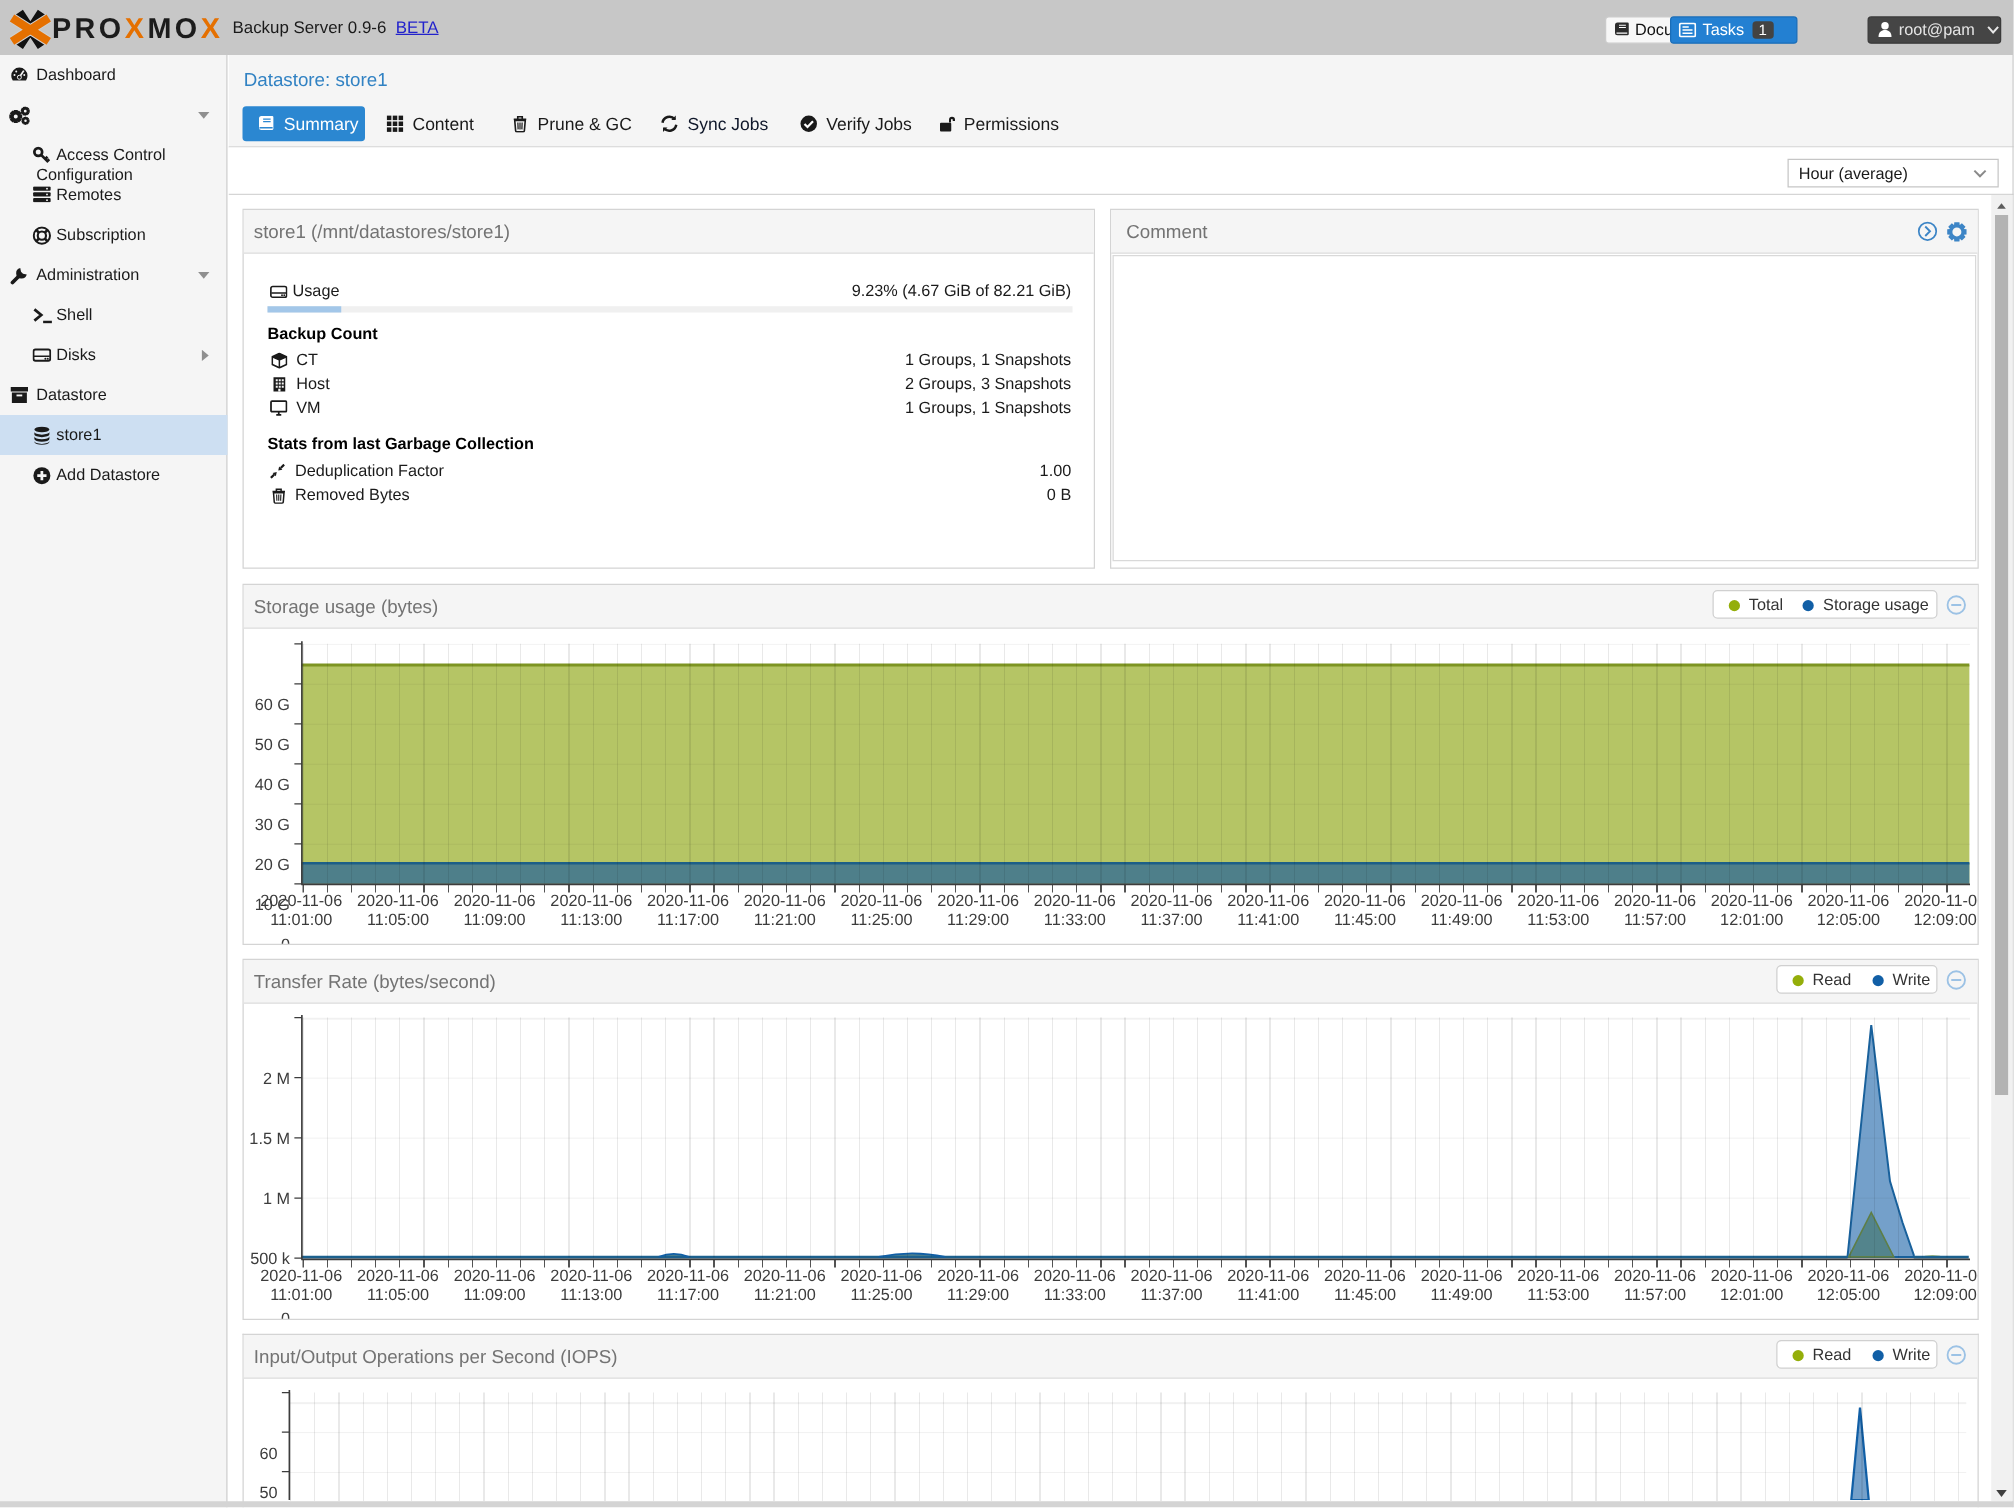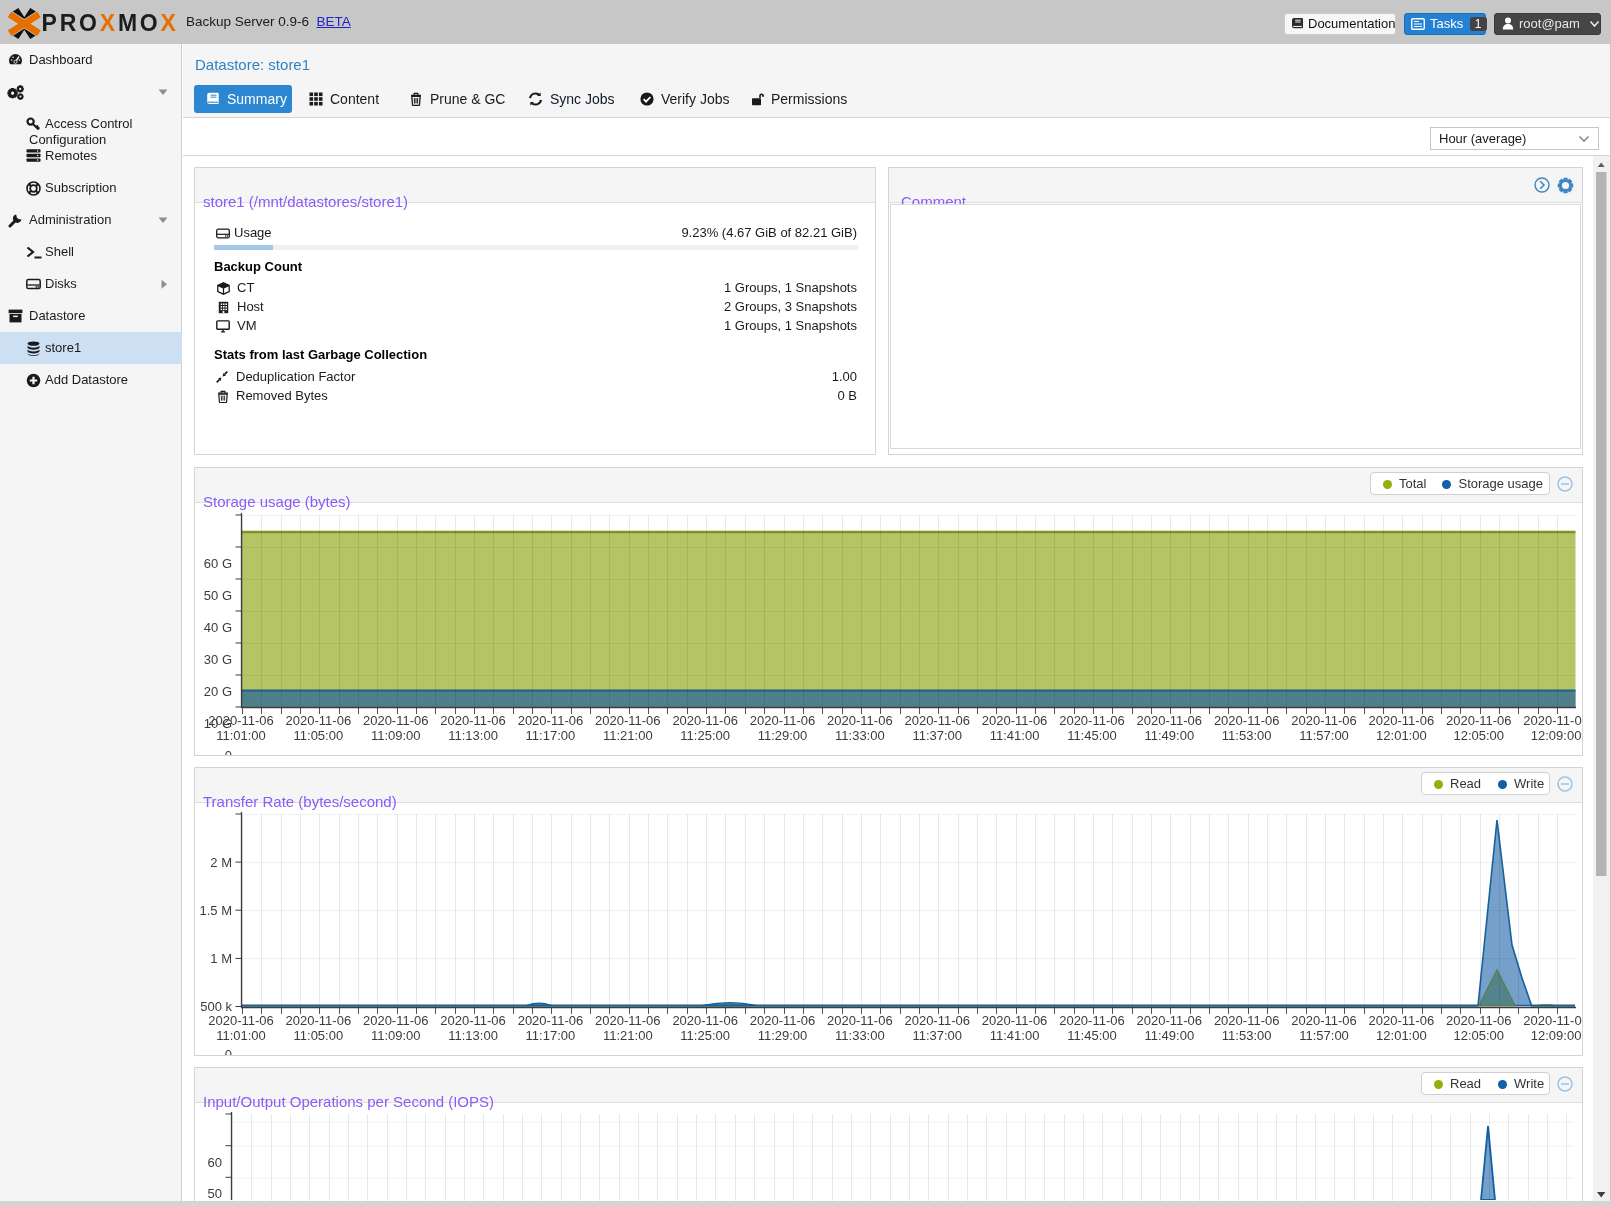--- a/index.html
+++ b/index.html
@@ -1,21 +1,21 @@
 <!DOCTYPE html>
 <html><head>
 <meta charset="utf-8">
 <style>
 * { margin:0; padding:0; box-sizing:border-box; }
 html,body { width:1611px; height:1206px; overflow:hidden; font-family:"Liberation Sans", sans-serif; }
 body { position:relative; background:#fff; }
 .abs { position:absolute; }
 .panel { position:absolute; background:#fff; border:1px solid #d4d4d4; }
 .phead { position:absolute; left:0; top:0; right:0; height:35px; background:#f5f5f5; border-bottom:1px solid #dedede; }
-.ptitle { position:absolute; left:8px; top:16px; line-height:36px; font-size:15px; color:#8b5cf6; white-space:nowrap; }
+.ptitle { position:absolute; left:8px; top:0; line-height:36px; font-size:15px; color:#737373; white-space:nowrap; }
 .legend { position:absolute; background:#fff; border:1px solid #d0d0d0; border-radius:4px; height:23px; font-size:13px; color:#333; }
 .dot { display:inline-block; width:9px; height:9px; border-radius:50%; vertical-align:-1px; margin-right:7px; }
 .row13 { position:absolute; font-size:13px; color:#1a1a1a; white-space:nowrap; }
 .bold13 { position:absolute; font-size:13px; font-weight:bold; color:#000; white-space:nowrap; }
 .ylab { position:absolute; width:46px; text-align:right; font-size:13px; color:#3c3c3c; line-height:13px;margin-top:48px; }
 .xlab { position:absolute; width:90px; text-align:center; font-size:13px; color:#3c3c3c; line-height:14.7px; }
 .sideitem { position:absolute; font-size:13px; color:#1a1a1a; white-space:nowrap; }
 </style>
 </head>
 <body>
@@ -31,21 +31,21 @@
 </svg>
 <div class="abs" style="left:186px;top:0;height:44px;line-height:44px;font-size:13.5px;color:#1a1a1a;">Backup Server 0.9-6&nbsp; <a style="color:#2222cc;text-decoration:underline;">BETA</a></div>
 
 <div class="abs" style="left:1284px;top:13px;width:112px;height:22px;background:#f7f7f7;border:1px solid #cbcbcb;border-radius:3px;font-size:13px;color:#111;line-height:20px;white-space:nowrap;">
   <svg style="margin:0 4px -2px 6px;" width="13" height="13" viewBox="0 0 13 13">
       <path d="M3 1 h8 a1 1 0 0 1 1 1 v8.2 a1 1 0 0 1 -1 1 h-8 a2 2 0 0 1 -2 -2 v-6.2 a2 2 0 0 1 2 -2 z" fill="#2b2b2b"></path>
       <path d="M2.2 9.4 h8.6" stroke="#fff" stroke-width="1" fill="none"></path>
       <path d="M4.2 3.2 h5.5 M4.2 5 h5.5" stroke="#fff" stroke-width="0.9"></path>
     </svg>Documentation
 </div>
-<div class="abs" style="left:1404px;top:13px;width:82px;height:22px;background:#2380d2;border:1px solid #1a6db8;border-radius:3px;font-size:13px;color:#fff;line-height:20px;white-space:nowrap;">
+<div class="abs" style="left:1336px;top:13px;width:102px;height:22px;background:#2380d2;border:1px solid #1a6db8;border-radius:3px;font-size:13px;color:#fff;line-height:20px;white-space:nowrap;">
   <svg style="margin:0 5px -2px 6px;" width="14" height="12" viewBox="0 0 14 12">
       <rect x="0.7" y="0.7" width="12.6" height="10.6" rx="1.2" fill="none" stroke="#fff" stroke-width="1.4"></rect>
       <path d="M3 3.5 h5 M3 6 h8 M3 8.5 h8" stroke="#fff" stroke-width="1.2"></path>
     </svg>Tasks
   <span style="display:inline-block;background:#434343;color:#fff;border-radius:3px;font-size:12px;line-height:14px;padding:0 5px;margin-left:3px;">1</span>
 </div>
 <div class="abs" style="left:1494px;top:13px;width:107px;height:22px;background:#454545;border:1px solid #3a3a3a;border-radius:3px;font-size:13px;color:#e5e5e5;line-height:20px;white-space:nowrap;">
   <svg style="margin:0 5px -2px 7px;" width="12" height="13" viewBox="0 0 12 13">
       <circle cx="6" cy="3.6" r="3" fill="#fff"></circle>
       <path d="M0.8 12.5 c0 -4 2.3 -5.6 5.2 -5.6 c2.9 0 5.2 1.6 5.2 5.6 z" fill="#fff"></path>

